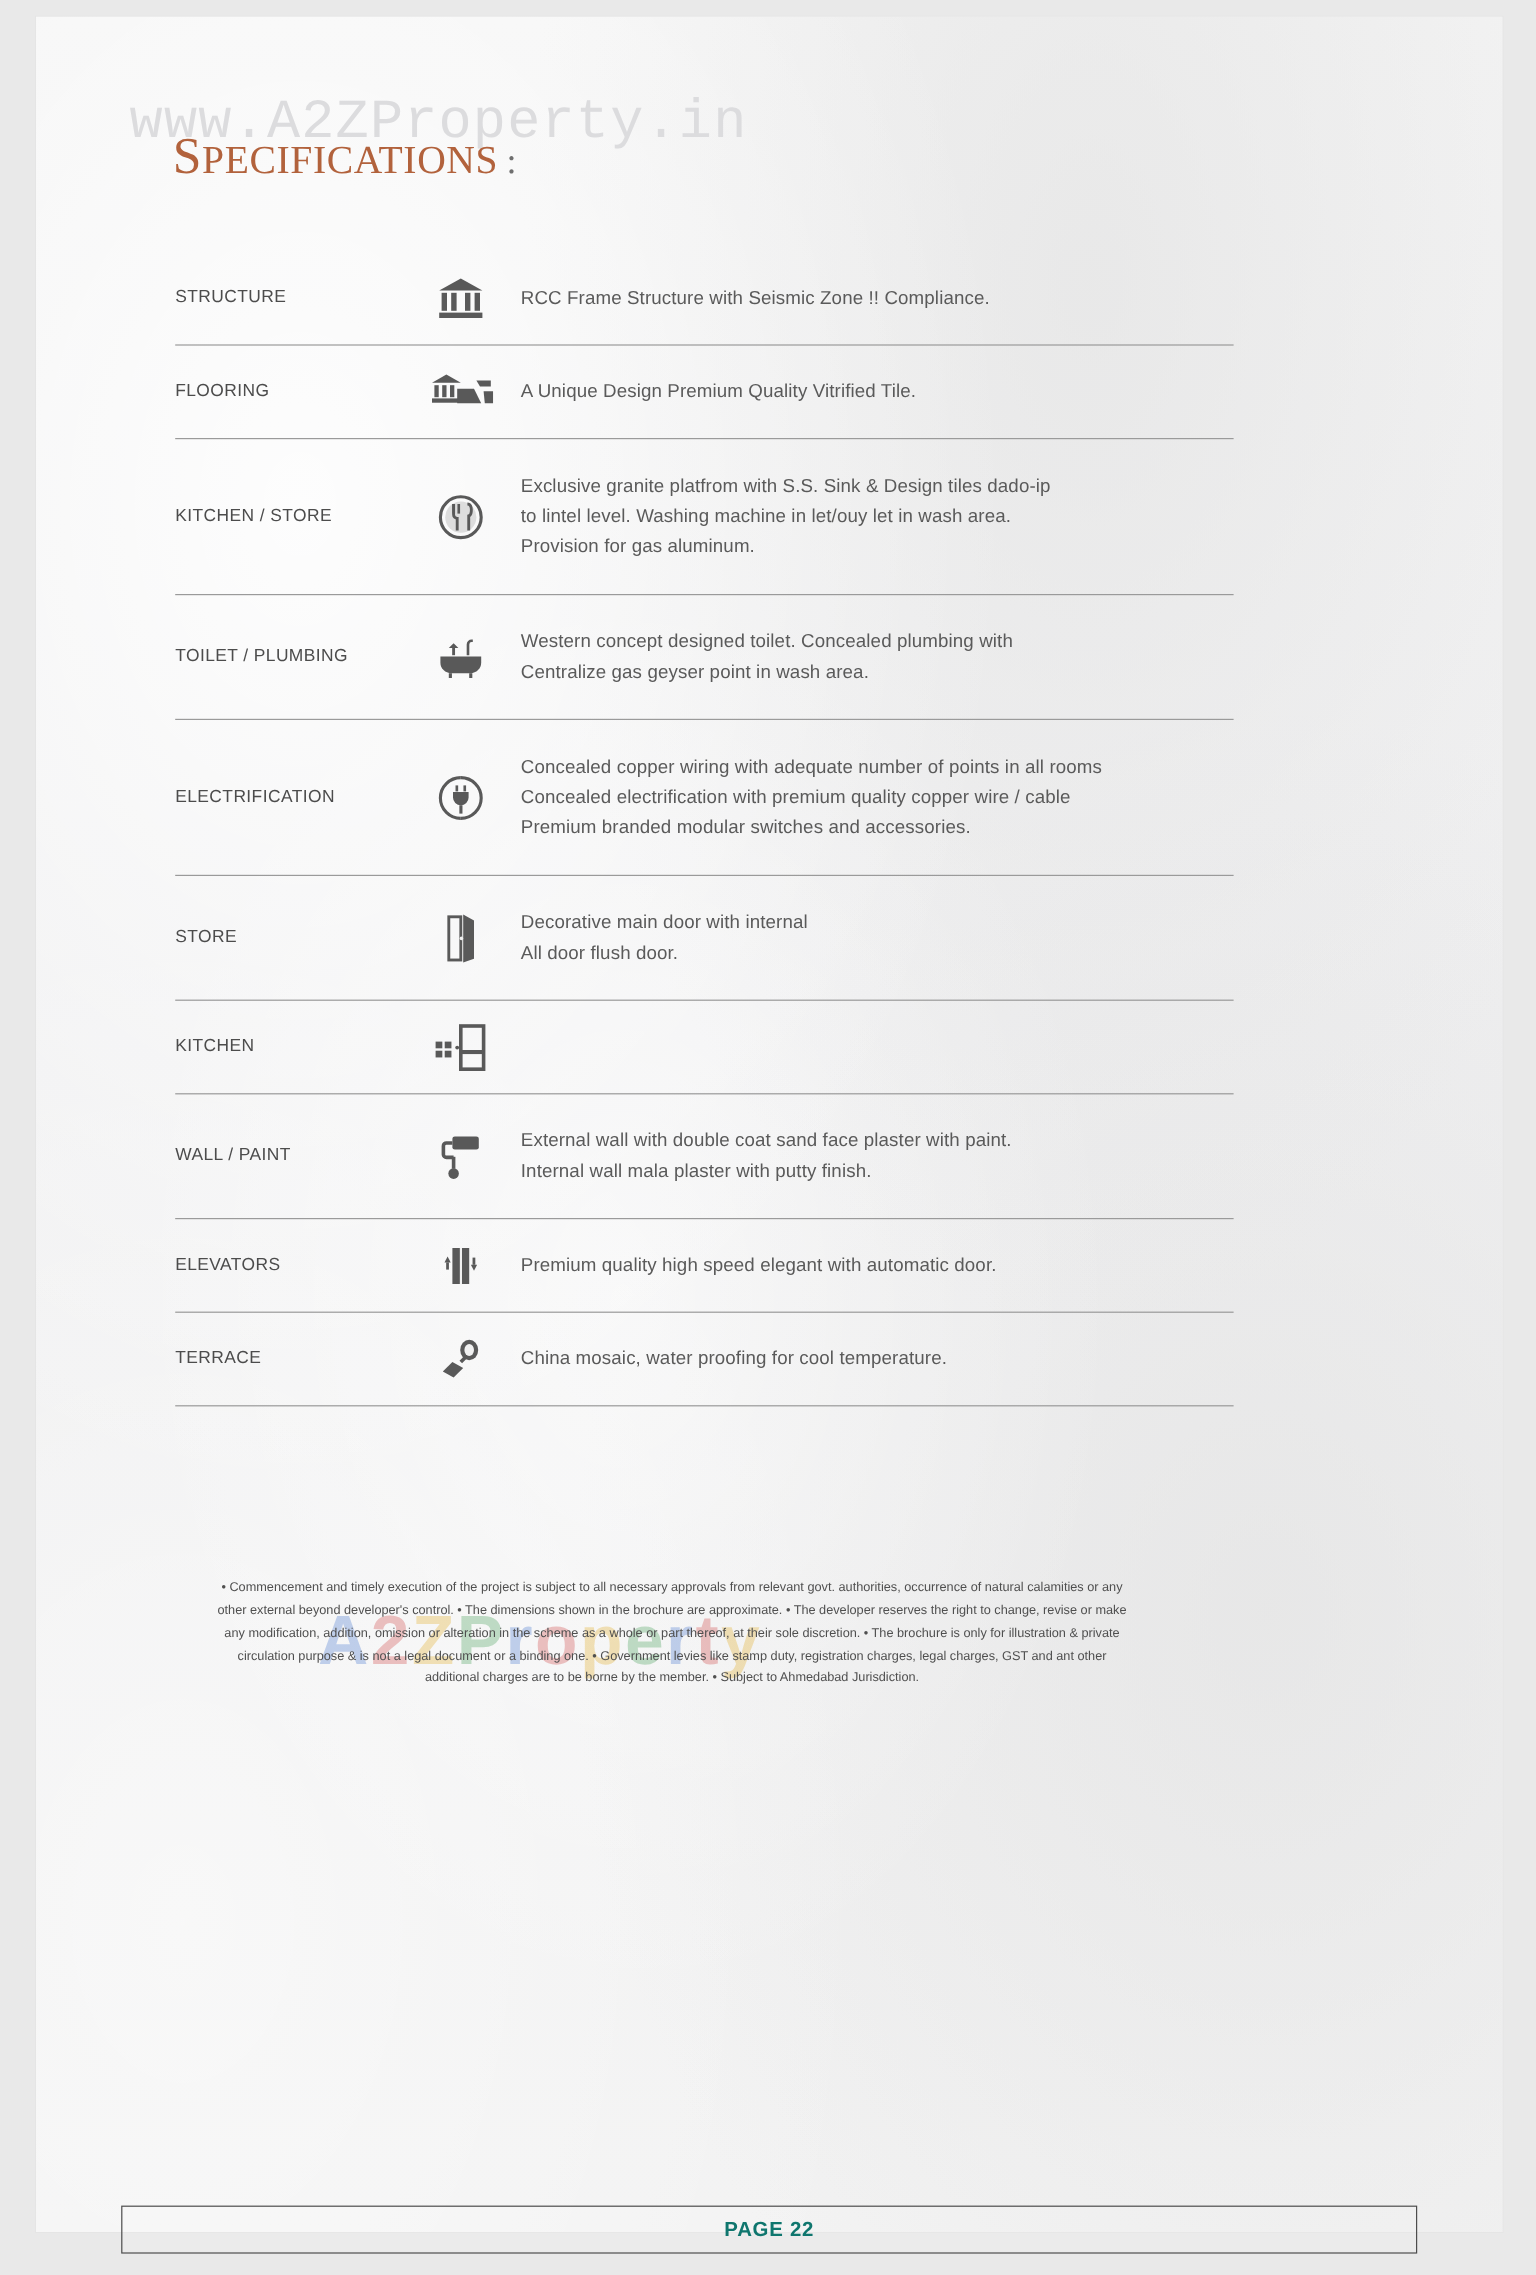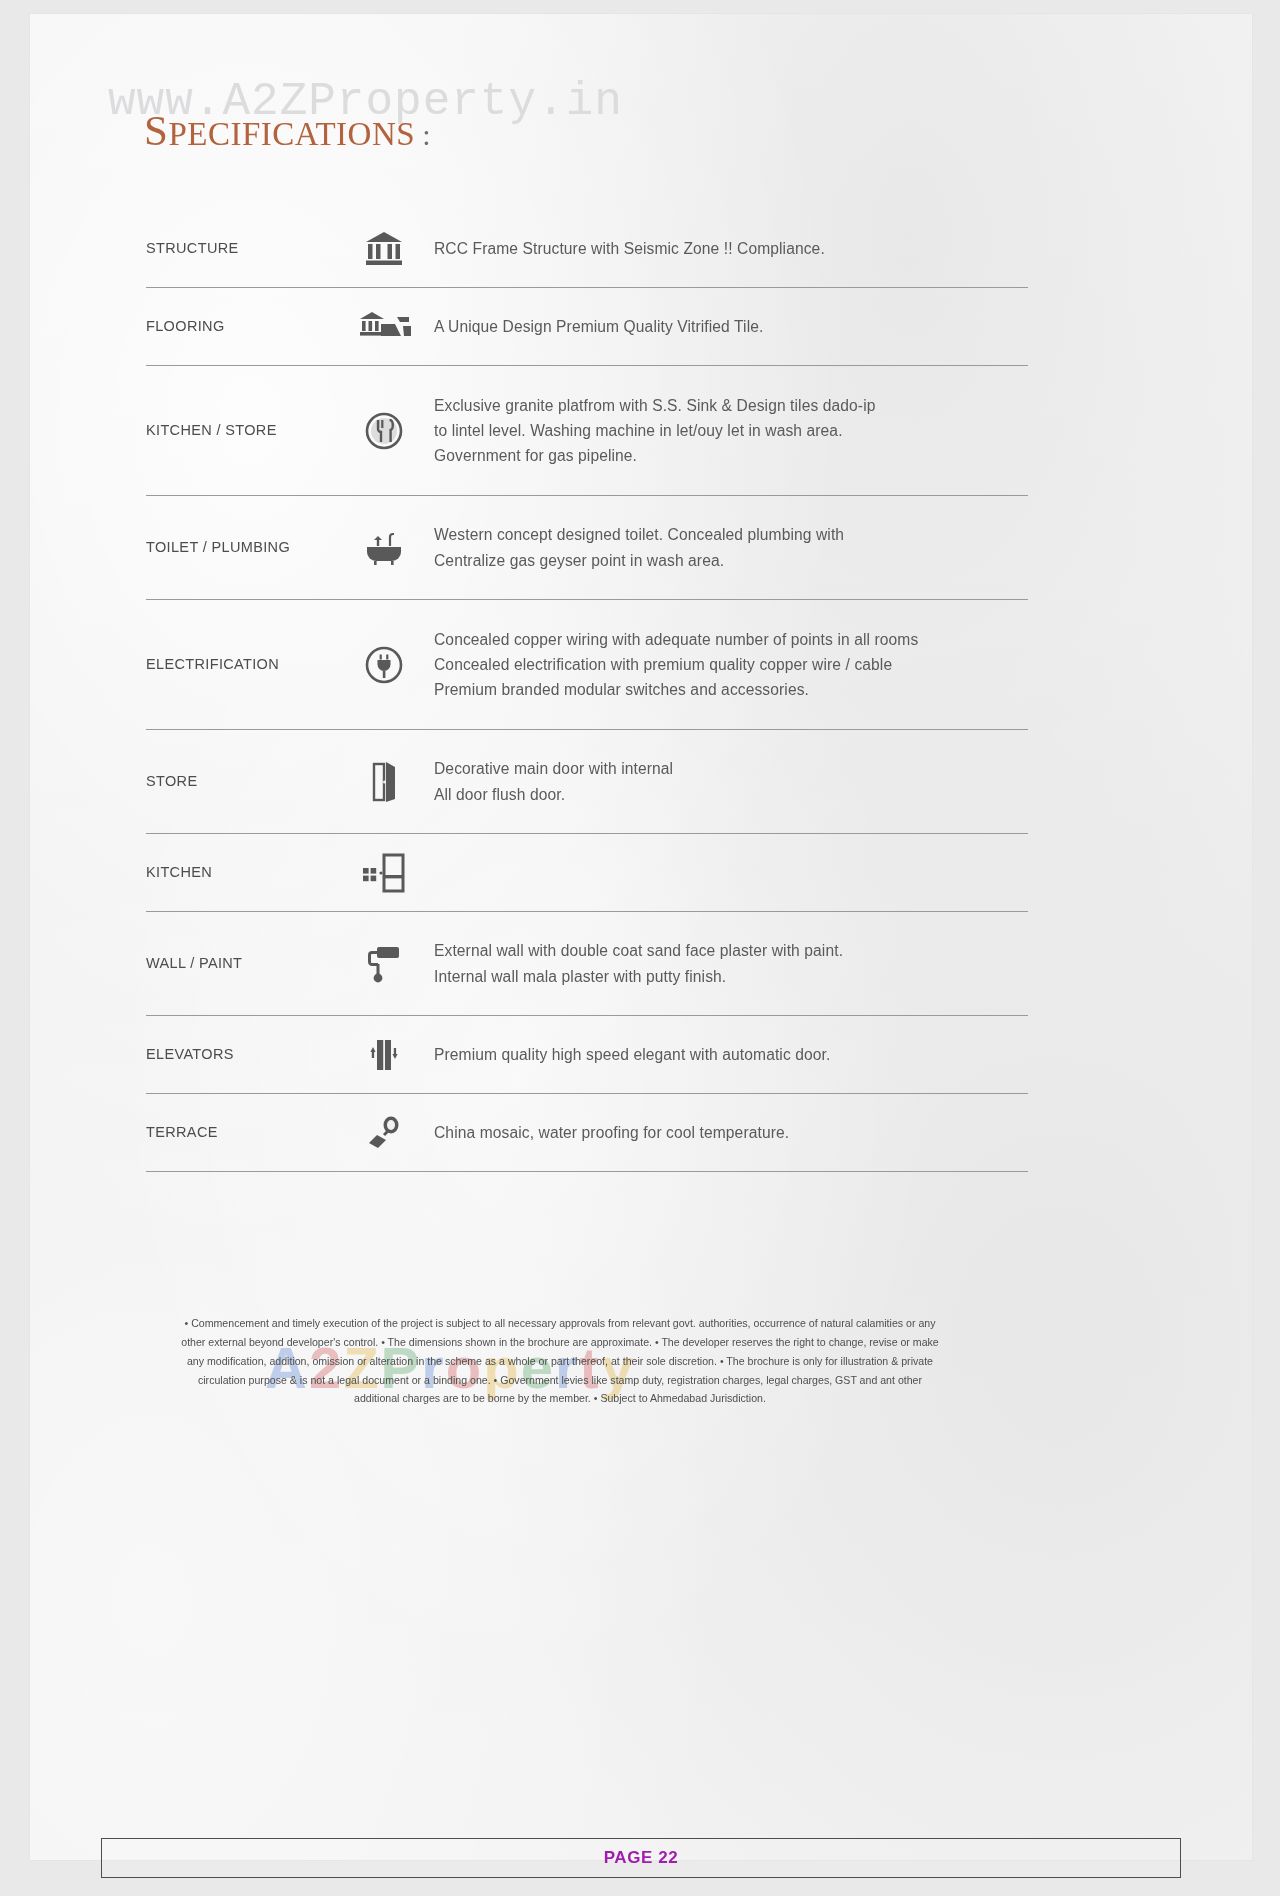--- a/index.html
+++ b/index.html
@@ -123,21 +123,21 @@
     width:1222px;
     display:flex; align-items:center; justify-content:center;
   }
   .pagebox {
     width:1080px;
     border:1px solid #4d4d4d;
     padding:9px 0;
     text-align:center;
     font-size:17px;
     font-weight:bold;
-    color:#a21caf;
+    color:#0f766e;
     letter-spacing:.6px;
     background:rgba(255,255,255,.1);
   }
 </style>
 </head>
 <body>
 
 <div class="page">
 
   <div class="wm-top">www.A2ZProperty.in</div>
@@ -192,21 +192,21 @@
           <circle cx="20" cy="20" r="13" fill="currentColor" opacity="0.18"></circle>
           <path d="M14 9 v9 a3 3 0 0 0 3 3 v10" stroke="currentColor" stroke-width="2.4" fill="none"></path>
           <rect x="13" y="9" width="2.2" height="8" fill="currentColor"></rect>
           <rect x="17.2" y="9" width="2.2" height="8" fill="currentColor"></rect>
           <path d="M25.5 9 c2.6 0 3.6 2.5 3.2 6.5 c-.25 2.4 -1.4 3.2 -2.1 3.4 V31" stroke="currentColor" stroke-width="2.4" fill="none"></path>
         </svg>
       </div>
       <div class="spec-desc">
         <div>Exclusive granite platfrom with S.S. Sink &amp; Design tiles dado-ip</div>
         <div>to lintel level. Washing machine in let/ouy let in wash area.</div>
-        <div>Government for gas pipeline.</div>
+        <div>Provision for gas aluminum.</div>
       </div>
     </div>
 
     <div class="spec-row r-mid">
       <div class="spec-label">TOILET / PLUMBING</div>
       <div class="spec-icon">
         <svg width="44" height="40" viewBox="0 0 44 40" fill="currentColor">
           <path d="M5 19 h34 v5 a9 9 0 0 1 -9 9 H14 a9 9 0 0 1 -9 -9 z"></path>
           <rect x="12" y="33" width="2.6" height="4"></rect>
           <rect x="29" y="33" width="2.6" height="4"></rect>

